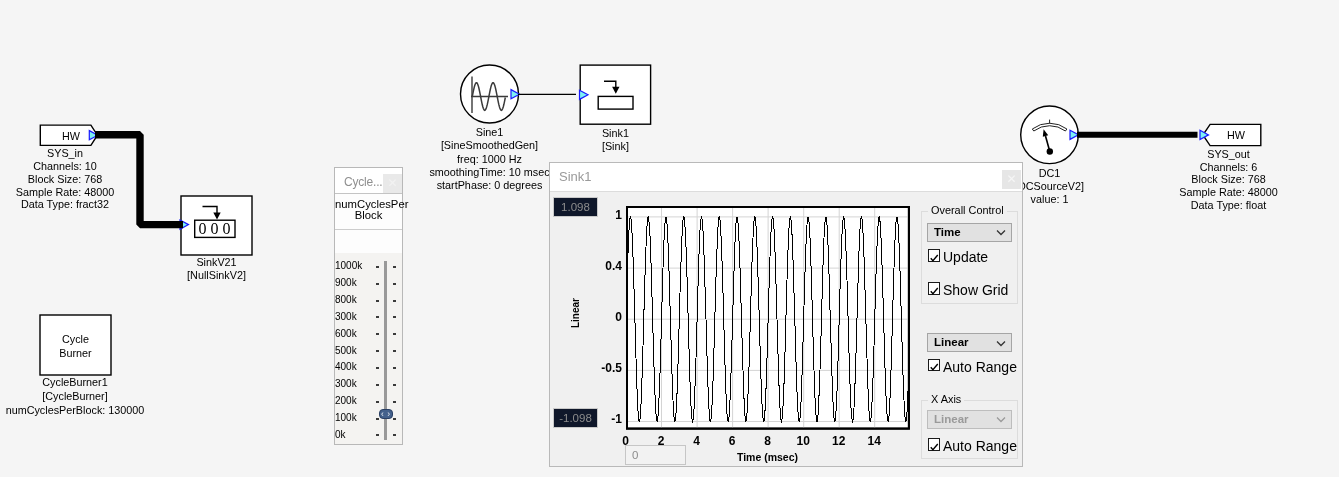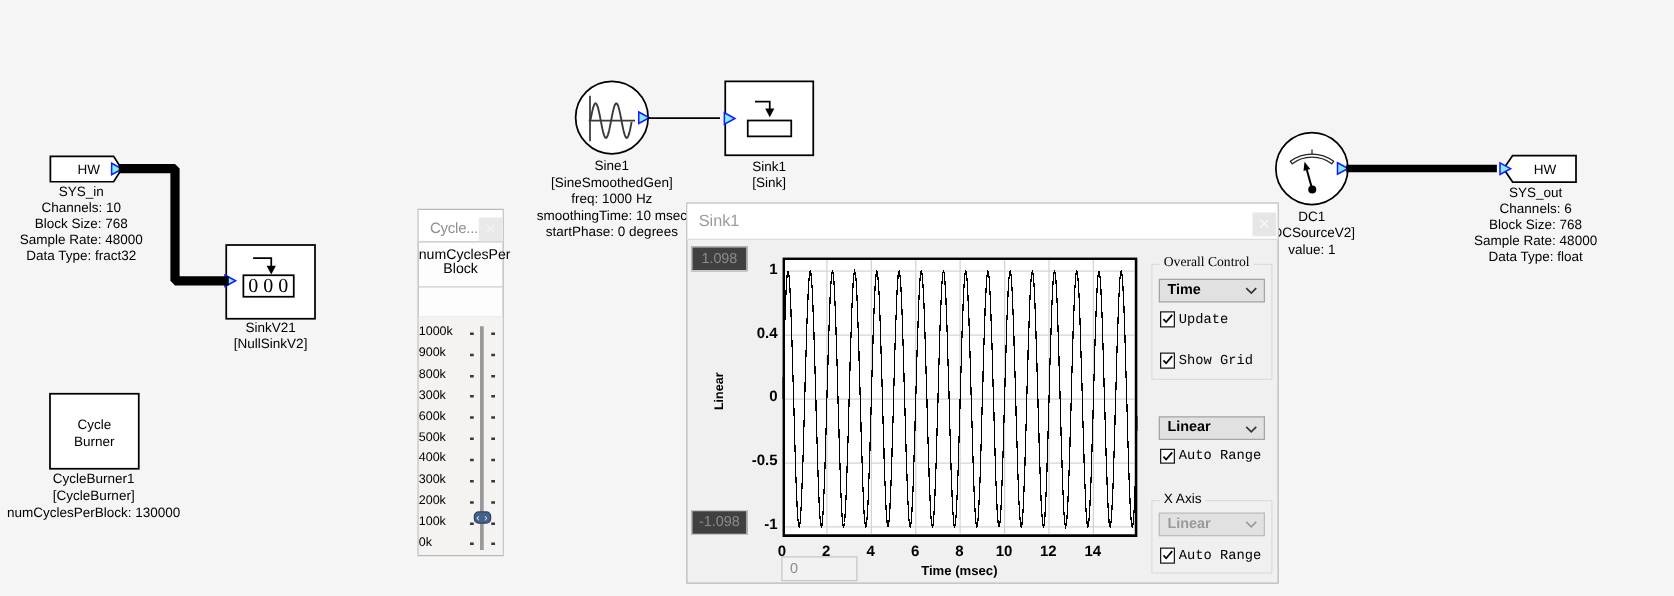--- a/index.html
+++ b/index.html
@@ -13,31 +13,31 @@
 .sep2{position:absolute;left:0;top:84.5px;width:100%;border-top:1px solid #ccc;}
 .sarea{position:absolute;left:0;top:85px;width:100%;height:191px;background:#f4f3f1;}
 .slbl{position:absolute;left:0;width:36px;font-size:10px;}
 .dot{position:absolute;width:3px;height:2px;background:#3a3a3a;}
 .track{position:absolute;left:49px;top:93px;width:3px;height:179px;background:#999;}
 .thumb{position:absolute;left:43.5px;top:240.5px;width:14px;height:10.5px;background:#44618c;border:1px solid #2b4064;border-radius:4px;color:#e9eef5;font-size:8.5px;line-height:8.5px;box-sizing:border-box;display:flex;justify-content:space-between;padding:0 1.5px;}
 #sinkwin{position:absolute;left:549px;top:162px;width:472px;height:303px;background:#f0f0f0;border:1px solid #b9b9b9;}
 #sinkwin .tbar{position:absolute;left:0;top:0;width:100%;height:28px;background:#fff;border-bottom:1px solid #dcdcdc;}
 #sinkwin .tbar span{position:absolute;left:9px;top:6px;font-size:13px;color:#9a9a9a;}
 #sinkwin .cls{position:absolute;right:1px;top:7px;width:19px;height:19px;background:#e6e6e6;color:#f6f6f6;font-size:12px;text-align:center;line-height:19px;}
-.vbox{position:absolute;width:43px;height:18px;border:1px solid #c9c9c9;background:#404040;color:#8c8c8c;font-size:11.5px;text-align:center;line-height:18px;}
+.vbox{position:absolute;width:43px;height:18px;border:1px solid #c9c9c9;background:#0f172a;color:#8c8c8c;font-size:11.5px;text-align:center;line-height:18px;}
 .linear-y{position:absolute;left:6px;top:143.5px;width:40px;height:12px;font-size:10px;font-weight:bold;color:#000;transform:rotate(-90deg);transform-origin:center;white-space:nowrap;text-align:center;line-height:12px;}
 .xl{position:absolute;top:270.5px;width:30px;text-align:center;font-weight:bold;font-size:12px;color:#000;}
 .yl{position:absolute;left:28px;top:0;width:44px;text-align:right;font-weight:bold;font-size:12px;color:#000;}
 .tml{position:absolute;left:75.5px;top:288px;width:284px;text-align:center;font-weight:bold;font-size:10.5px;}
 .ibox{position:absolute;height:20px;box-sizing:border-box;border:1px solid #c6c6c6;background:#f2f2f2;color:#8c8c8c;font-size:11.5px;line-height:18px;}
 .grp{position:absolute;left:371px;border:1px solid #dcdcdc;}
 .grp .glab{position:absolute;left:6px;top:-8px;background:#f0f0f0;padding:0 3px;font-size:10.9px;color:#000;}
 .dd{position:absolute;left:6px;width:84.5px;height:19px;box-sizing:border-box;background:#e1e1e1;border:1px solid #a5a5a5;font-size:11.5px;color:#000;line-height:17px;padding-left:6px;font-weight:bold;}
 .dd svg{position:absolute;right:4.5px;top:5.5px;}
-.cb{position:absolute;display:flex;align-items:flex-end;font-size:11px;color:#000;font-family:Liberation Mono, monospace;}
+.cb{position:absolute;display:flex;align-items:flex-start;font-size:14px;color:#000;}
 .cbx{width:10.5px;height:10.5px;border:1.5px solid #1a1a1a;background:#fff;margin-right:3px;position:relative;}
 </style></head>
 <body>
 <svg class="abs" style="left:0;top:0" width="1339" height="477" fill="#000">
 <path d="M40.3,125.1 L90.9,125.1 L97.4,135.2 L90.9,145.4 L40.3,145.4 Z" fill="#fff" stroke="#000" stroke-width="1.4"></path>
 <text x="71" y="139.6" font-size="10.8px" text-anchor="middle">HW</text>
 <text x="65" y="156.5" font-size="10.8px" text-anchor="middle">SYS_in</text>
 <text x="65" y="169.7" font-size="10.8px" text-anchor="middle">Channels: 10</text>
 <text x="65" y="182.6" font-size="10.8px" text-anchor="middle">Block Size: 768</text>
 <text x="65" y="195.5" font-size="10.8px" text-anchor="middle">Sample Rate: 48000</text>
@@ -181,21 +181,21 @@
 <div class="xl" style="left:273.7px">12</div>
 <div class="xl" style="left:309.2px">14</div>
 <div class="yl" style="top:44.6px">1</div>
 <div class="yl" style="top:95.8px">0.4</div>
 <div class="yl" style="top:146.9px">0</div>
 <div class="yl" style="top:198.1px">-0.5</div>
 <div class="yl" style="top:249.2px">-1</div>
  <div class="tml">Time (msec)</div>
  <div class="ibox" style="left:75px;top:282.4px;width:61px;padding-left:6px;">0</div>
  <div class="ibox" style="left:298px;top:282.4px;width:61px;text-align:right;padding-right:5px;margin-top:45px;">15.9792</div>
- <div class="grp" style="top:48px;width:95px;height:91px;font-family:Liberation Serif, serif;">
+ <div class="grp" style="top:48px;width:95px;height:91px;">
       <span class="glab">Overall Control</span>
     </div>
  <div class="dd" style="left:377px;top:59.5px;">Time<svg width="10" height="8" viewBox="0 0 10 8">
         <path d="M1,1.5 L5,5.5 L9,1.5" fill="none" stroke="#333" stroke-width="1.3"></path>
       </svg></div>
  <div class="cb" style="left:377.5px;top:86px;"><span class="cbx"><svg width="10.5" height="10.5" viewBox="0 0 12 12">
           <path d="M2,6 L4.5,8.7 L10,2.2" fill="none" stroke="#000" stroke-width="1.6"></path>
         </svg></span>Update</div>
  <div class="cb" style="left:377.5px;top:119px;"><span class="cbx"><svg width="10.5" height="10.5" viewBox="0 0 12 12">
           <path d="M2,6 L4.5,8.7 L10,2.2" fill="none" stroke="#000" stroke-width="1.6"></path>

